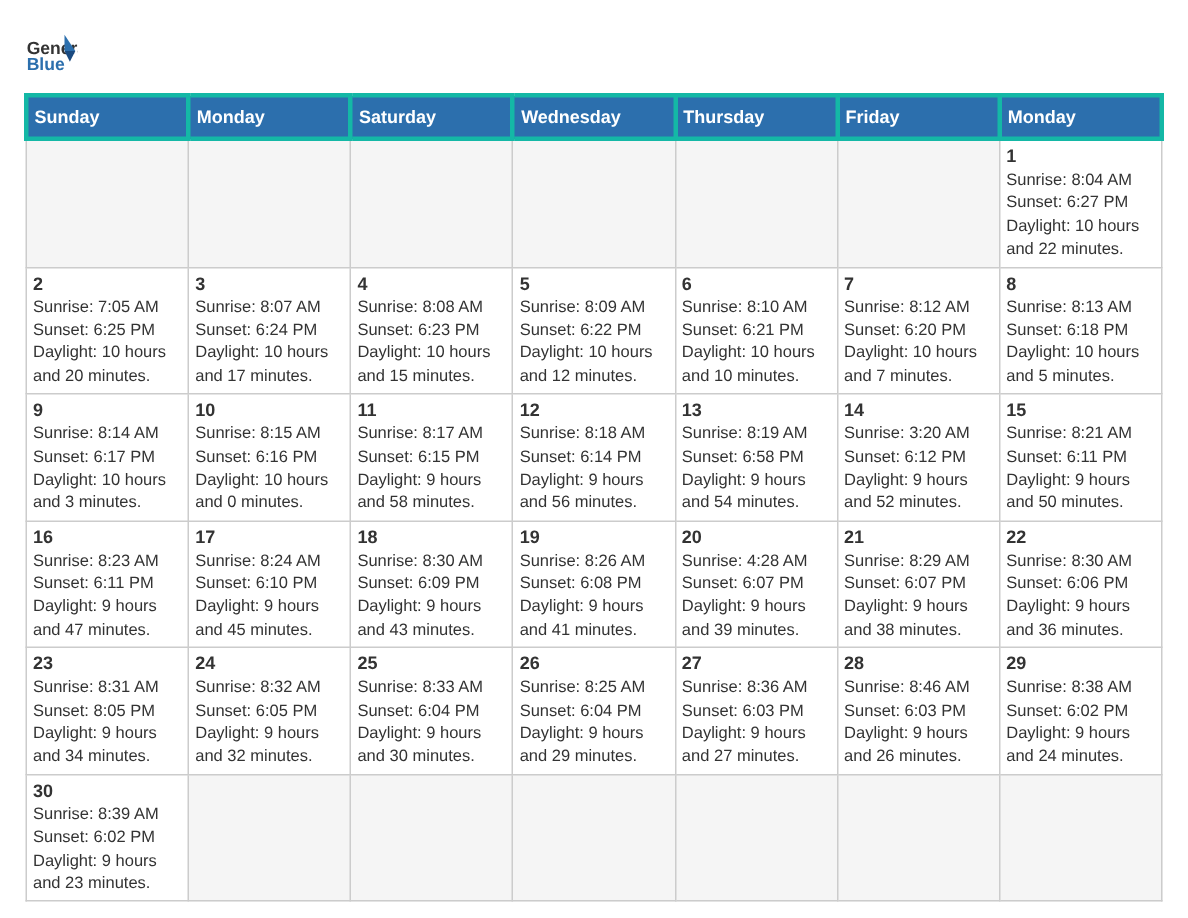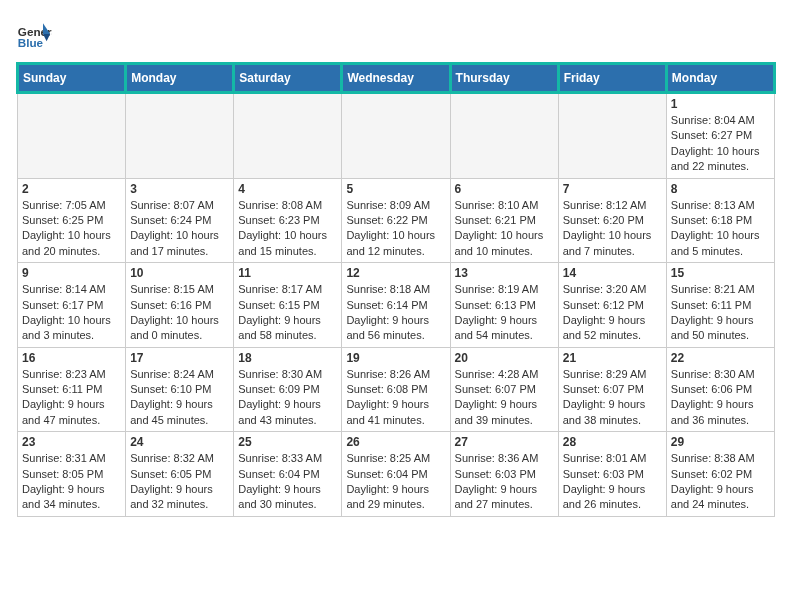--- a/index.html
+++ b/index.html
@@ -190,21 +190,21 @@
         </td>
         <td>
           <span class="day-number">12</span>
           <div class="day-info">Sunrise: 8:18 AM
 Sunset: 6:14 PM
 Daylight: 9 hours and 56 minutes.</div>
         </td>
         <td>
           <span class="day-number">13</span>
           <div class="day-info">Sunrise: 8:19 AM
-Sunset: 6:13 PM
+Sunset: 6:58 PM
 Daylight: 9 hours and 54 minutes.</div>
         </td>
         <td>
           <span class="day-number">14</span>
           <div class="day-info">Sunrise: 3:20 AM
 Sunset: 6:12 PM
 Daylight: 9 hours and 52 minutes.</div>
         </td>
         <td>
           <span class="day-number">15</span>
@@ -283,25 +283,39 @@
 Daylight: 9 hours and 29 minutes.</div>
         </td>
         <td>
           <span class="day-number">27</span>
           <div class="day-info">Sunrise: 8:36 AM
 Sunset: 6:03 PM
 Daylight: 9 hours and 27 minutes.</div>
         </td>
         <td>
           <span class="day-number">28</span>
-          <div class="day-info">Sunrise: 8:01 AM
+          <div class="day-info">Sunrise: 8:46 AM
 Sunset: 6:03 PM
 Daylight: 9 hours and 26 minutes.</div>
         </td>
         <td>
           <span class="day-number">29</span>
           <div class="day-info">Sunrise: 8:38 AM
 Sunset: 6:02 PM
 Daylight: 9 hours and 24 minutes.</div>
         </td>
       </tr>
+      <tr class="week-row">
+        <td>
+          <span class="day-number">30</span>
+          <div class="day-info">Sunrise: 8:39 AM
+Sunset: 6:02 PM
+Daylight: 9 hours and 23 minutes.</div>
+        </td>
+        <td class="empty"></td>
+        <td class="empty"></td>
+        <td class="empty"></td>
+        <td class="empty"></td>
+        <td class="empty"></td>
+        <td class="empty"></td>
+      </tr>
     </tbody>
 </table>
 
 </body></html>

